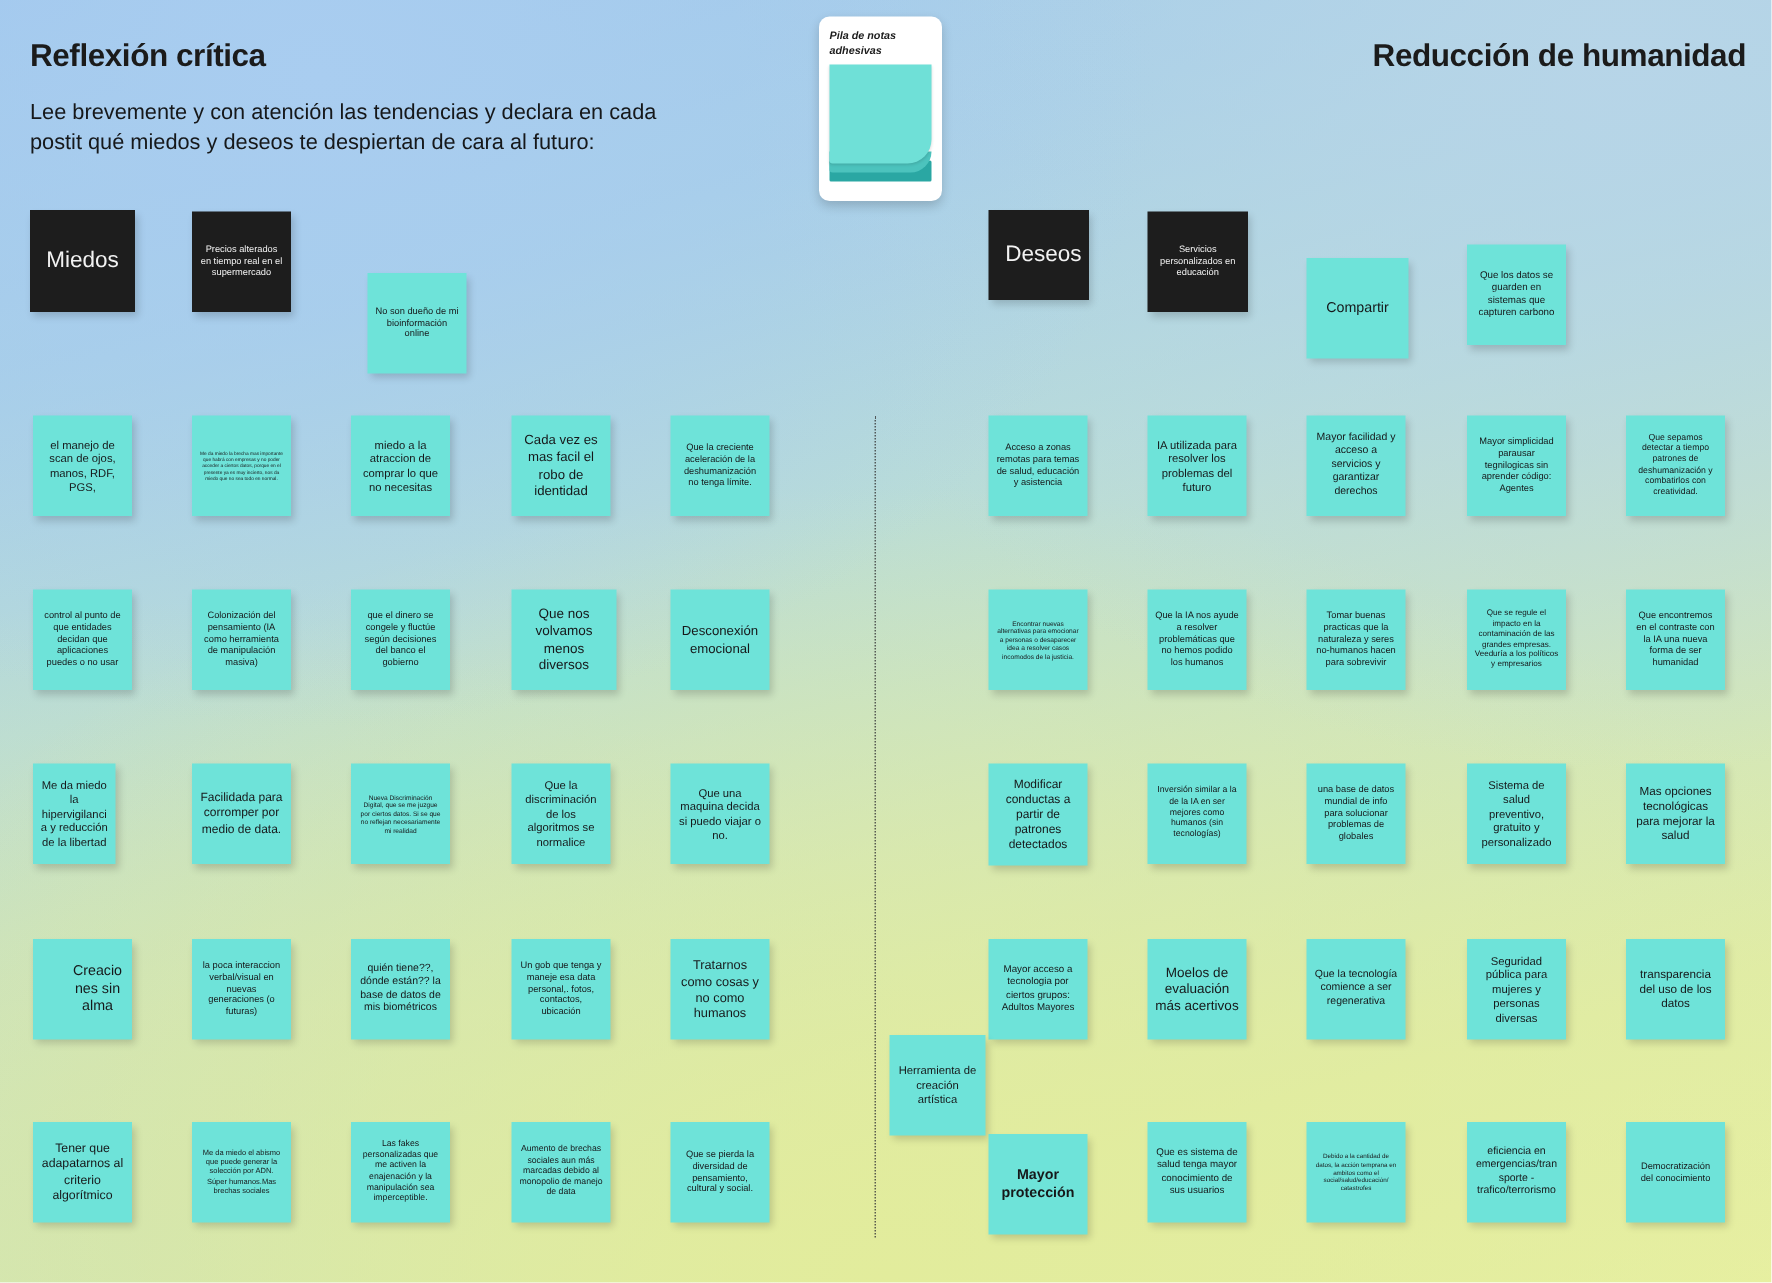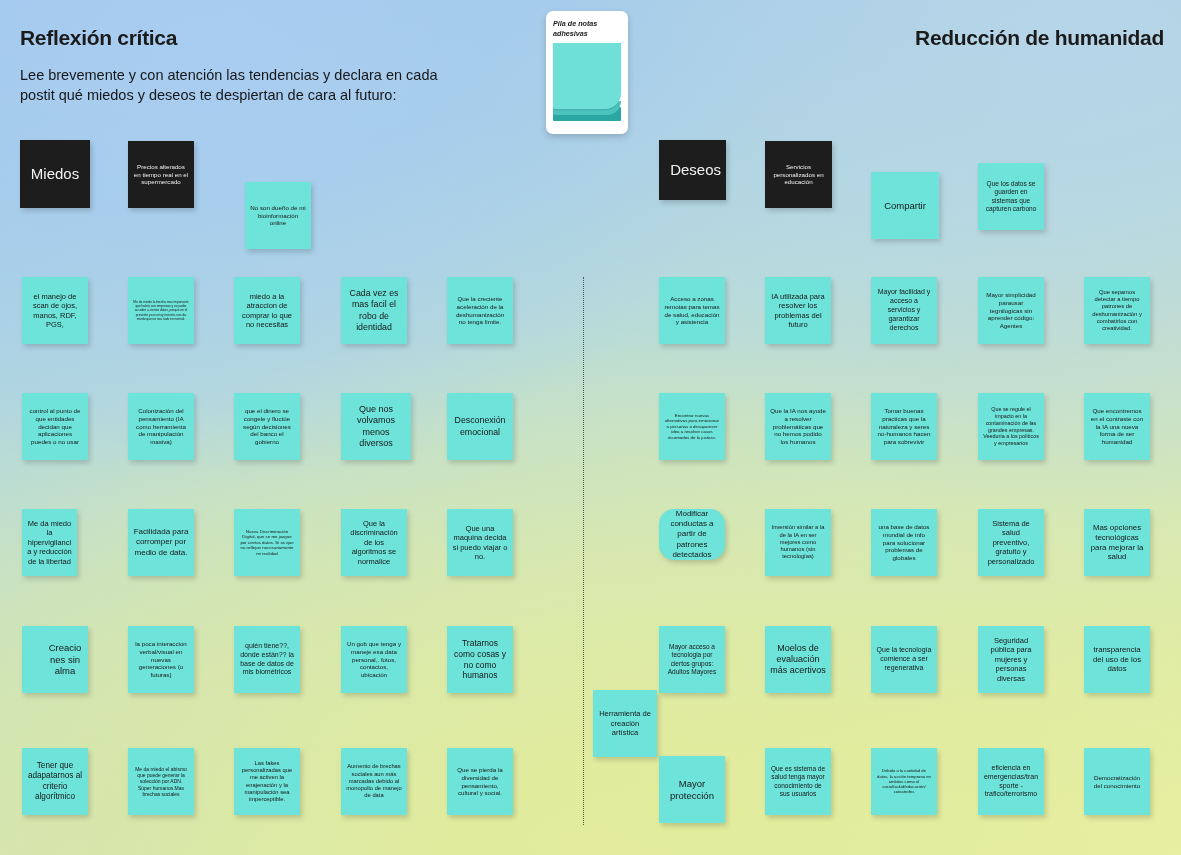--- a/index.html
+++ b/index.html
@@ -216,21 +216,21 @@
       </div>
       <div class="note teal" style="left: 234px; top: 509px; width: 66px; height: 67px; font-size: 4.4px;">
         <span class="txt">Nueva Discriminación Digital, que se me juzgue por ciertos datos. Si se que no reflejan necesariamente mi realidad</span>
       </div>
       <div class="note teal" style="left: 341px; top: 509px; width: 66px; height: 67px; font-size: 7.5px;">
         <span class="txt">Que la discriminación de los algoritmos se normalice</span>
       </div>
       <div class="note teal" style="left: 447px; top: 509px; width: 66px; height: 67px; font-size: 7.5px;">
         <span class="txt">Que una maquina decida si puedo viajar o no.</span>
       </div>
-      <div class="note teal" style="left: 659px; top: 509px; width: 66px; height: 51px; font-size: 8px; border-radius: 15px;">
+      <div class="note teal" style="left: 659px; top: 509px; width: 66px; height: 68px; font-size: 8px;">
         <span class="txt">Modificar conductas a partir de patrones detectados</span>
       </div>
       <div class="note teal" style="left: 765px; top: 509px; width: 66px; height: 67px; font-size: 5.8px;">
         <span class="txt">Inversión similar a la de la IA en ser mejores como humanos (sin tecnologías)</span>
       </div>
       <div class="note teal" style="left: 871px; top: 509px; width: 66px; height: 67px; font-size: 6.2px;">
         <span class="txt">una base de datos mundial de info para solucionar problemas de globales</span>
       </div>
       <div class="note teal" style="left: 978px; top: 509px; width: 66px; height: 67px; font-size: 7.5px;">
         <span class="txt">Sistema de salud preventivo, gratuito y personalizado</span>
@@ -279,21 +279,21 @@
       </div>
       <div class="note teal" style="left: 234px; top: 748px; width: 66px; height: 67px; font-size: 5.8px;">
         <span class="txt">Las fakes personalizadas que me activen la enajenación y la manipulación sea imperceptible.</span>
       </div>
       <div class="note teal" style="left: 341px; top: 748px; width: 66px; height: 67px; font-size: 5.8px;">
         <span class="txt">Aumento de brechas sociales aun más marcadas debido al monopolio de manejo de data</span>
       </div>
       <div class="note teal" style="left: 447px; top: 748px; width: 66px; height: 67px; font-size: 6.2px;">
         <span class="txt">Que se pierda la diversidad de pensamiento, cultural y social.</span>
       </div>
-      <div class="note teal" style="left: 659px; top: 756px; width: 66px; height: 67px; font-size: 9.5px;">
+      <div class="note teal" style="left: 659px; top: 756px; width: 66px; height: 67px; font-size: 9.5px; font-weight: bold;">
         <span class="txt">Mayor protección</span>
       </div>
       <div class="note teal" style="left: 765px; top: 748px; width: 66px; height: 67px; font-size: 6.5px;">
         <span class="txt">Que es sistema de salud tenga mayor conocimiento de sus usuarios</span>
       </div>
       <div class="note teal" style="left: 871px; top: 748px; width: 66px; height: 67px; font-size: 4.2px;">
         <span class="txt">Debido a la cantidad de datos, la acción temprana en ambitos como el social/salud/educación/ catastrofes</span>
       </div>
       <div class="note teal" style="left: 978px; top: 748px; width: 66px; height: 67px; font-size: 7px;">
         <span class="txt">eficiencia en emergencias/transporte - trafico/terrorismo</span>

